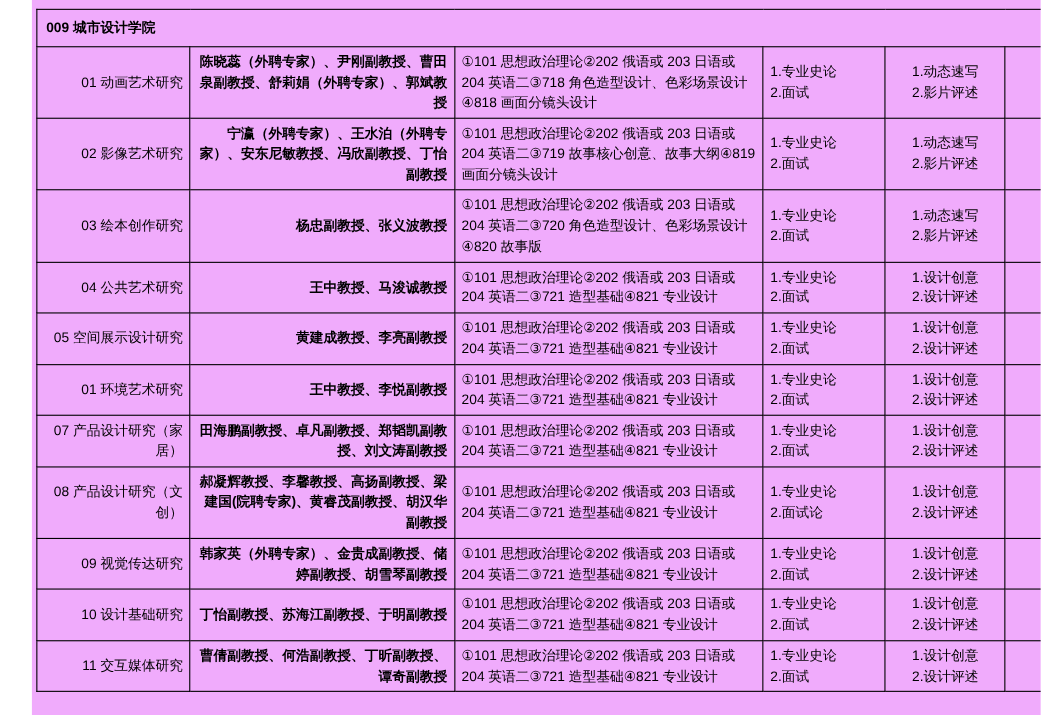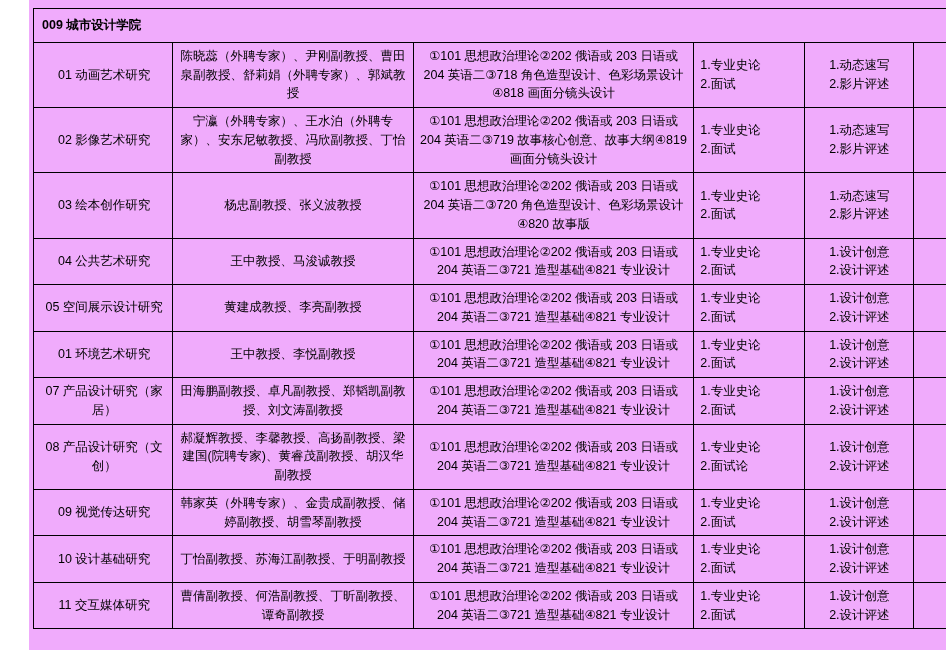--- a/index.html
+++ b/index.html
@@ -33,30 +33,31 @@
     line-height: 1.5;
   }
   .head-cell {
     font-weight: bold;
     font-size: 14px;
     padding: 7px 8px !important;
     text-align: left;
   }
   .col-dir {
     width: 138px;
-    text-align: center;
+    text-align: right;
     padding-left: 8px !important;
   }
   .col-teachers {
     width: 238px;
-    text-align: center;
+    text-align: right;
+    font-weight: bold;
   }
   .col-exam {
     width: 278px;
-    text-align: center;
+    text-align: left;
   }
   .col-retest {
     width: 110px;
     text-align: left;
   }
   .col-makeup {
     width: 108px;
     text-align: center;
   }
   .col-extra {

